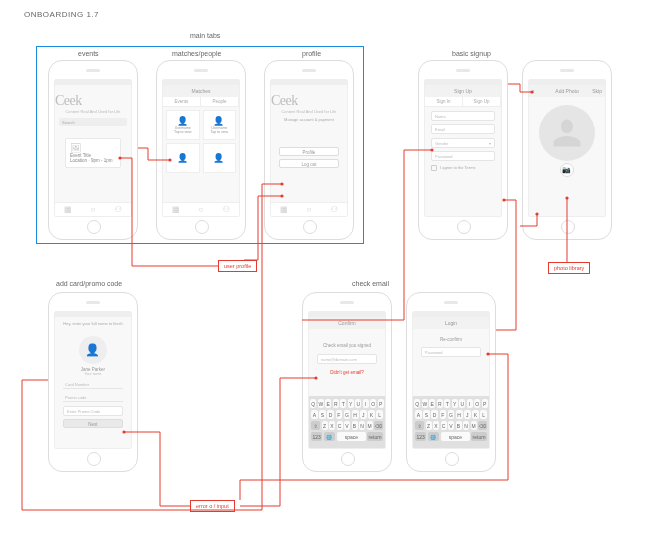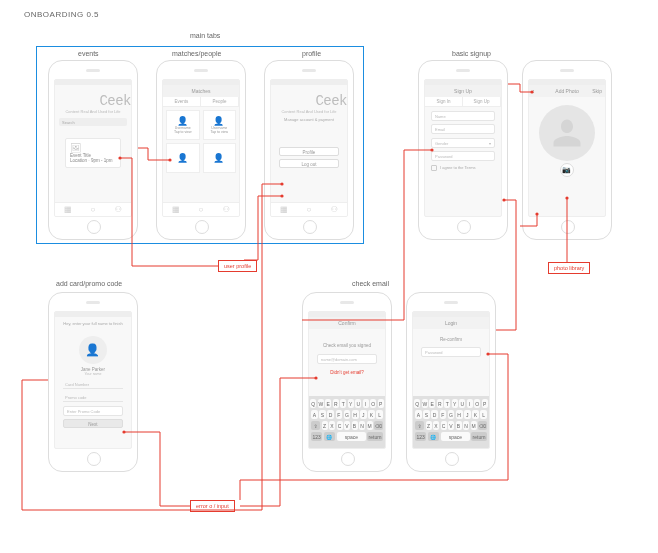--- a/index.html
+++ b/index.html
@@ -62,24 +62,24 @@
     background: #f8f8f8;
     border: 1px solid #eee;
     border-radius: 2px;
     overflow: hidden;
   }
   .statusbar {
     height: 5px;
     background: #eee;
   }
   .brand {
-    font-family: Liberation Mono, monospace;
+    font-family: Liberation Serif, serif;
     font-size: 14px;
     color: #bdbdbd;
-    text-align: right;
+    text-align: left;
     margin-top: 8px;
     letter-spacing: -0.5px;
   }
   .tagline {
     font-size: 4px;
     color: #bbb;
     text-align: center;
   }
   .searchbar {
     margin: 4px 4px 2px;
@@ -309,21 +309,21 @@
   .small-note {
     font-size: 4px;
     color: #aaa;
     text-align: center;
     margin-top: 3px;
   }
 </style>
 </head>
 <body>
 
-<div class="page-title">ONBOARDING 0.5</div>
+<div class="page-title">ONBOARDING 1.7</div>
 
 <div class="section-label" style="top:32px; left:190px;">main tabs</div>
 <div class="section-label" style="top:50px; left:78px;">events</div>
 <div class="section-label" style="top:50px; left:172px;">matches/people</div>
 <div class="section-label" style="top:50px; left:302px;">profile</div>
 <div class="section-label" style="top:50px; left:452px;">basic signup</div>
 <div class="section-label" style="top:280px; left:56px;">add card/promo code</div>
 <div class="section-label" style="top:280px; left:352px;">check email</div>
 
 <div class="main-tabs-box"></div>

